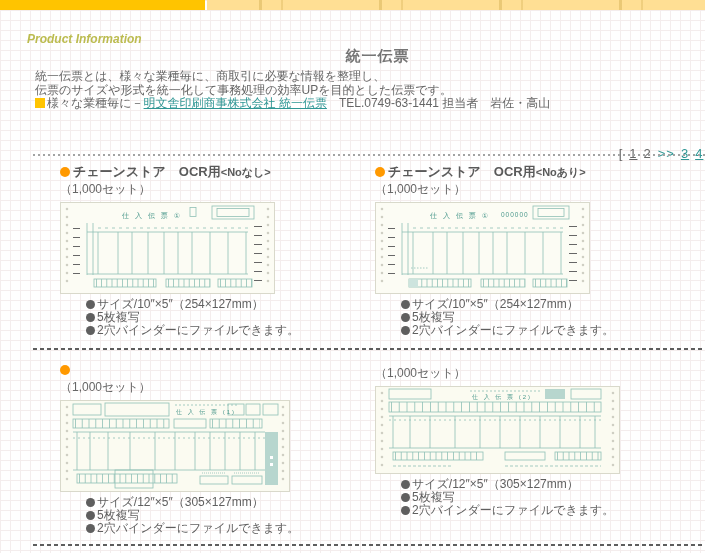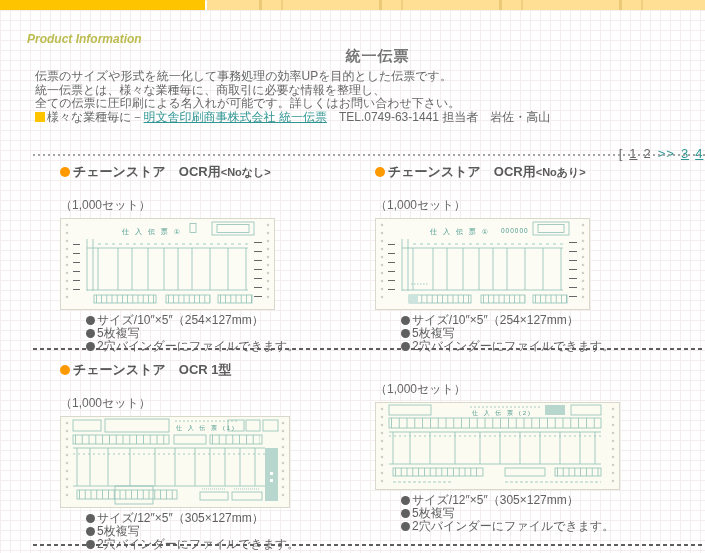--- a/index.html
+++ b/index.html
@@ -46,21 +46,21 @@
   .div-dotted{position:absolute;left:33px;right:0;height:2px;
     background:repeating-linear-gradient(to right,#a3a3a3 0 2px,transparent 2px 5px);}
   .div-dashed{position:absolute;left:33px;right:0;height:2px;
     background:repeating-linear-gradient(to right,#5e5e5e 0 4px,transparent 4px 7px);}
   
   .product{position:absolute;width:310px;}
   .p-title-row{display:flex;align-items:center;height:14px;}
   .p-bullet{width:10px;height:10px;border-radius:50%;background:#ff9900;margin-right:3px;flex:none;}
   .p-title{font-size:13px;font-weight:bold;color:#5a5a5a;white-space:nowrap;}
   .p-variant{font-size:11px;font-weight:bold;color:#5a5a5a;white-space:nowrap;}
-  .p-subtitle{font-size:12px;color:#666;margin-top:18px;}
+  .p-subtitle{font-size:12px;color:#666;margin-top:2px;}
   .p-image{margin-top:4px;line-height:0;}
   .p-specs{margin-top:4px;font-size:12px;line-height:13px;color:#5f5f5f;}
   .spec-line{display:flex;align-items:center;white-space:nowrap;margin-left:26px;}
   .spec-bullet{width:9px;height:9px;border-radius:50%;background:#5f5f5f;margin-right:2px;flex:none;}
   svg text{font-family:"Liberation Sans","DejaVu Sans",sans-serif;}
 </style>
 </head>
 <body>
 
 <div class="page">
@@ -70,23 +70,22 @@
   <div class="topbar-mark"></div>
 
   <div class="eyebrow">Product Information</div>
   <div class="title-row">
     <div class="dot-cluster"></div>
     <div class="page-title">統一伝票</div>
     <div class="dot-band"></div>
   </div>
 
   <div class="intro">
+    <div class="intro-line">統一伝票とは、様々な業種毎に、商取引に必要な情報を整理し、</div>
     <div class="intro-line">伝票のサイズや形式を統一化して事務処理の効率UPを目的とした伝票です。</div>
-    <div class="intro-line">統一伝票とは、様々な業種毎に、商取引に必要な情報を整理し、</div>
-    <div class="intro-line">全ての伝票に圧印刷による名入れが可能です。詳しくはお問い合わせ下さい。</div>
     <div class="intro-line">
       <span class="sq"></span><span>様々な業種毎に－</span><a class="teal-link">明文舎印刷商事株式会社 統一伝票</a><span>　TEL.0749-63-1441 担当者　岩佐・高山</span>
     </div>
   </div>
 
   <div class="pagination">
     <span>[</span><a class="pg-link">1</a><span class="pg-cur">2</span><a class="pg-next">&gt;&gt;</a><a class="pg-link-teal">3</a><a class="pg-link-teal">4</a><span>]</span>
   </div>
 
   <div class="div-dotted" style="top:154px;"></div>
@@ -187,21 +186,20 @@
       <div class="spec-line">
           <span class="spec-bullet"></span>
           <span>2穴バインダーにファイルできます。</span>
         </div>
     </div>
   </div>
 
   <div class="product" style="left:60px;top:363px;">
     <div class="p-title-row">
       <span class="p-bullet"></span>
-      <span class="p-title">チェーンストア　OCR 1型</span>
     </div>
     <div class="p-subtitle">（1,000セット）</div>
     <div class="p-image">
       <svg width="230" height="92" viewBox="0 0 230 92">
         <rect x="0.5" y="0.5" width="229" height="91" fill="#fbfbf1" stroke="#d9d9cb"></rect>
         <line x1="7" y1="7" x2="7" y2="87" stroke="#cfcfc3" stroke-width="2.6" stroke-dasharray="0,8" stroke-linecap="round"></line>
         <line x1="223" y1="7" x2="223" y2="87" stroke="#cfcfc3" stroke-width="2.6" stroke-dasharray="0,8" stroke-linecap="round"></line>
         <g fill="none" stroke="#8fc0b6" stroke-width="0.8">
           <rect x="13" y="4" width="28" height="11"></rect>
           <rect x="45" y="3" width="64" height="13"></rect>

